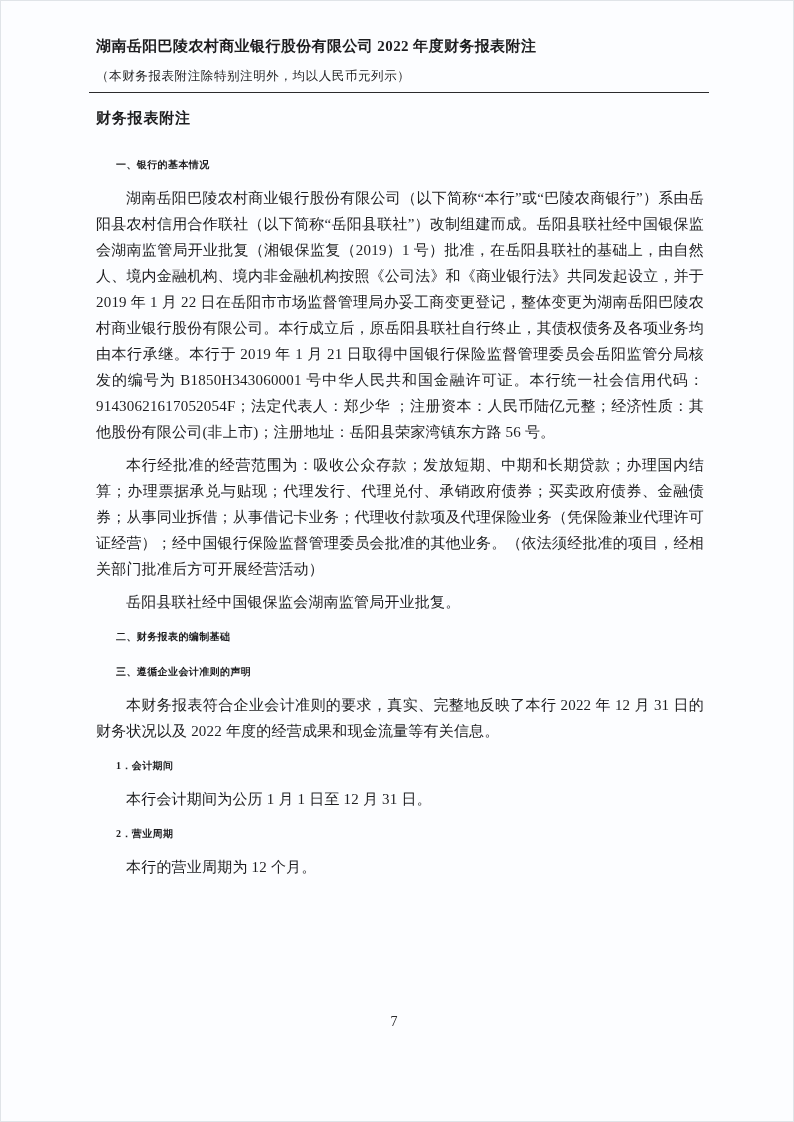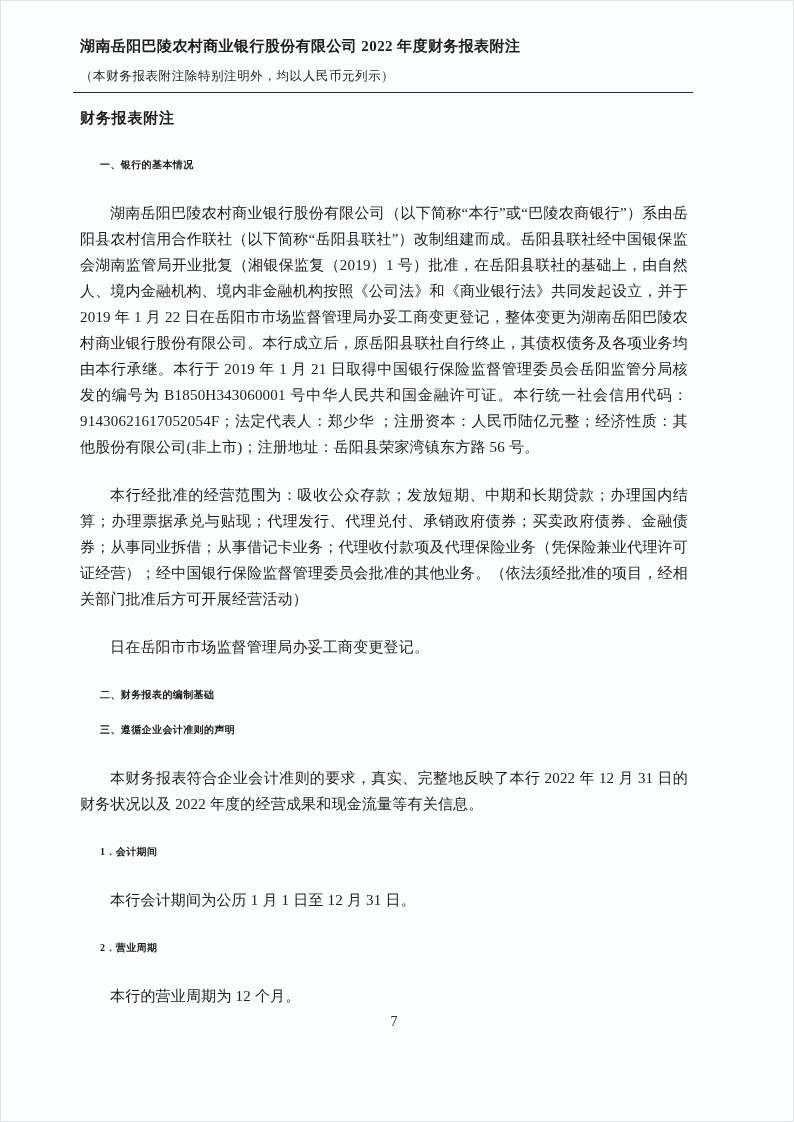--- a/index.html
+++ b/index.html
@@ -11,21 +11,21 @@
     box-sizing: border-box;
     background: #fcfdff;
     border: 1px solid #e0e4e8;
     font-family: "Liberation Serif", "DejaVu Serif", serif;
     color: #1d1d1f;
     overflow: hidden;
   }
 
   .content {
     position: absolute;
-    left: 79px;
+    left: 95px;
     top: 34px;
     width: 608px;
   }
 
   .hdr-line1 {
     font-size: 15px;
     font-weight: bold;
     line-height: 22px;
     letter-spacing: 0.4px;
   }
@@ -60,21 +60,21 @@
     letter-spacing: 0.8px;
     margin-top: 15px;
     line-height: 21px;
   }
 
   .body { margin-top: 23px; }
 
   .body p.para {
     font-size: 15px;
     line-height: 26px;
-    margin: 22px 0;
+    margin: 7px 0;
     text-indent: 2em;
     text-align: justify;
     text-align-last: left;
     letter-spacing: 0.2px;
   }
 
   .body .h1, .body .h2 {
     font-size: 10px;
     font-weight: bold;
     line-height: 26px;
@@ -102,21 +102,21 @@
     <div class="hdr-line1">湖南岳阳巴陵农村商业银行股份有限公司 2022 年度财务报表附注</div>
     <div class="hdr-line2">（本财务报表附注除特别注明外，均以人民币元列示）</div>
     <hr class="hdr-rule">
 
     <div class="doc-subtitle">财务报表附注</div>
 
     <div class="body">
       <div class="h1">一、银行的基本情况</div>
       <p class="para">湖南岳阳巴陵农村商业银行股份有限公司（以下简称“本行”或“巴陵农商银行”）系由岳阳县农村信用合作联社（以下简称“岳阳县联社”）改制组建而成。岳阳县联社经中国银保监会湖南监管局开业批复（湘银保监复（2019）1 号）批准，在岳阳县联社的基础上，由自然人、境内金融机构、境内非金融机构按照《公司法》和《商业银行法》共同发起设立，并于 2019 年 1 月 22 日在岳阳市市场监督管理局办妥工商变更登记，整体变更为湖南岳阳巴陵农村商业银行股份有限公司。本行成立后，原岳阳县联社自行终止，其债权债务及各项业务均由本行承继。本行于 2019 年 1 月 21 日取得中国银行保险监督管理委员会岳阳监管分局核发的编号为 B1850H343060001 号中华人民共和国金融许可证。本行统一社会信用代码：91430621617052054F；法定代表人：郑少华 ；注册资本：人民币陆亿元整；经济性质：其他股份有限公司(非上市)；注册地址：岳阳县荣家湾镇东方路 56 号。</p>
       <p class="para">本行经批准的经营范围为：吸收公众存款；发放短期、中期和长期贷款；办理国内结算；办理票据承兑与贴现；代理发行、代理兑付、承销政府债券；买卖政府债券、金融债券；从事同业拆借；从事借记卡业务；代理收付款项及代理保险业务（凭保险兼业代理许可证经营）；经中国银行保险监督管理委员会批准的其他业务。（依法须经批准的项目，经相关部门批准后方可开展经营活动）</p>
-      <p class="para">日在岳阳市市场监督管理局办妥工商变更登记。</p>
+      <p class="para">岳阳县联社经中国银保监会湖南监管局开业批复。</p>
 
       <div class="h1">二、财务报表的编制基础</div>
 
       <div class="h1">三、遵循企业会计准则的声明</div>
       <p class="para">本财务报表符合企业会计准则的要求，真实、完整地反映了本行 2022 年 12 月 31 日的财务状况以及 2022 年度的经营成果和现金流量等有关信息。</p>
 
 
       <div class="h2">1．会计期间</div>
       <p class="para">本行会计期间为公历 1 月 1 日至 12 月 31 日。</p>
 

